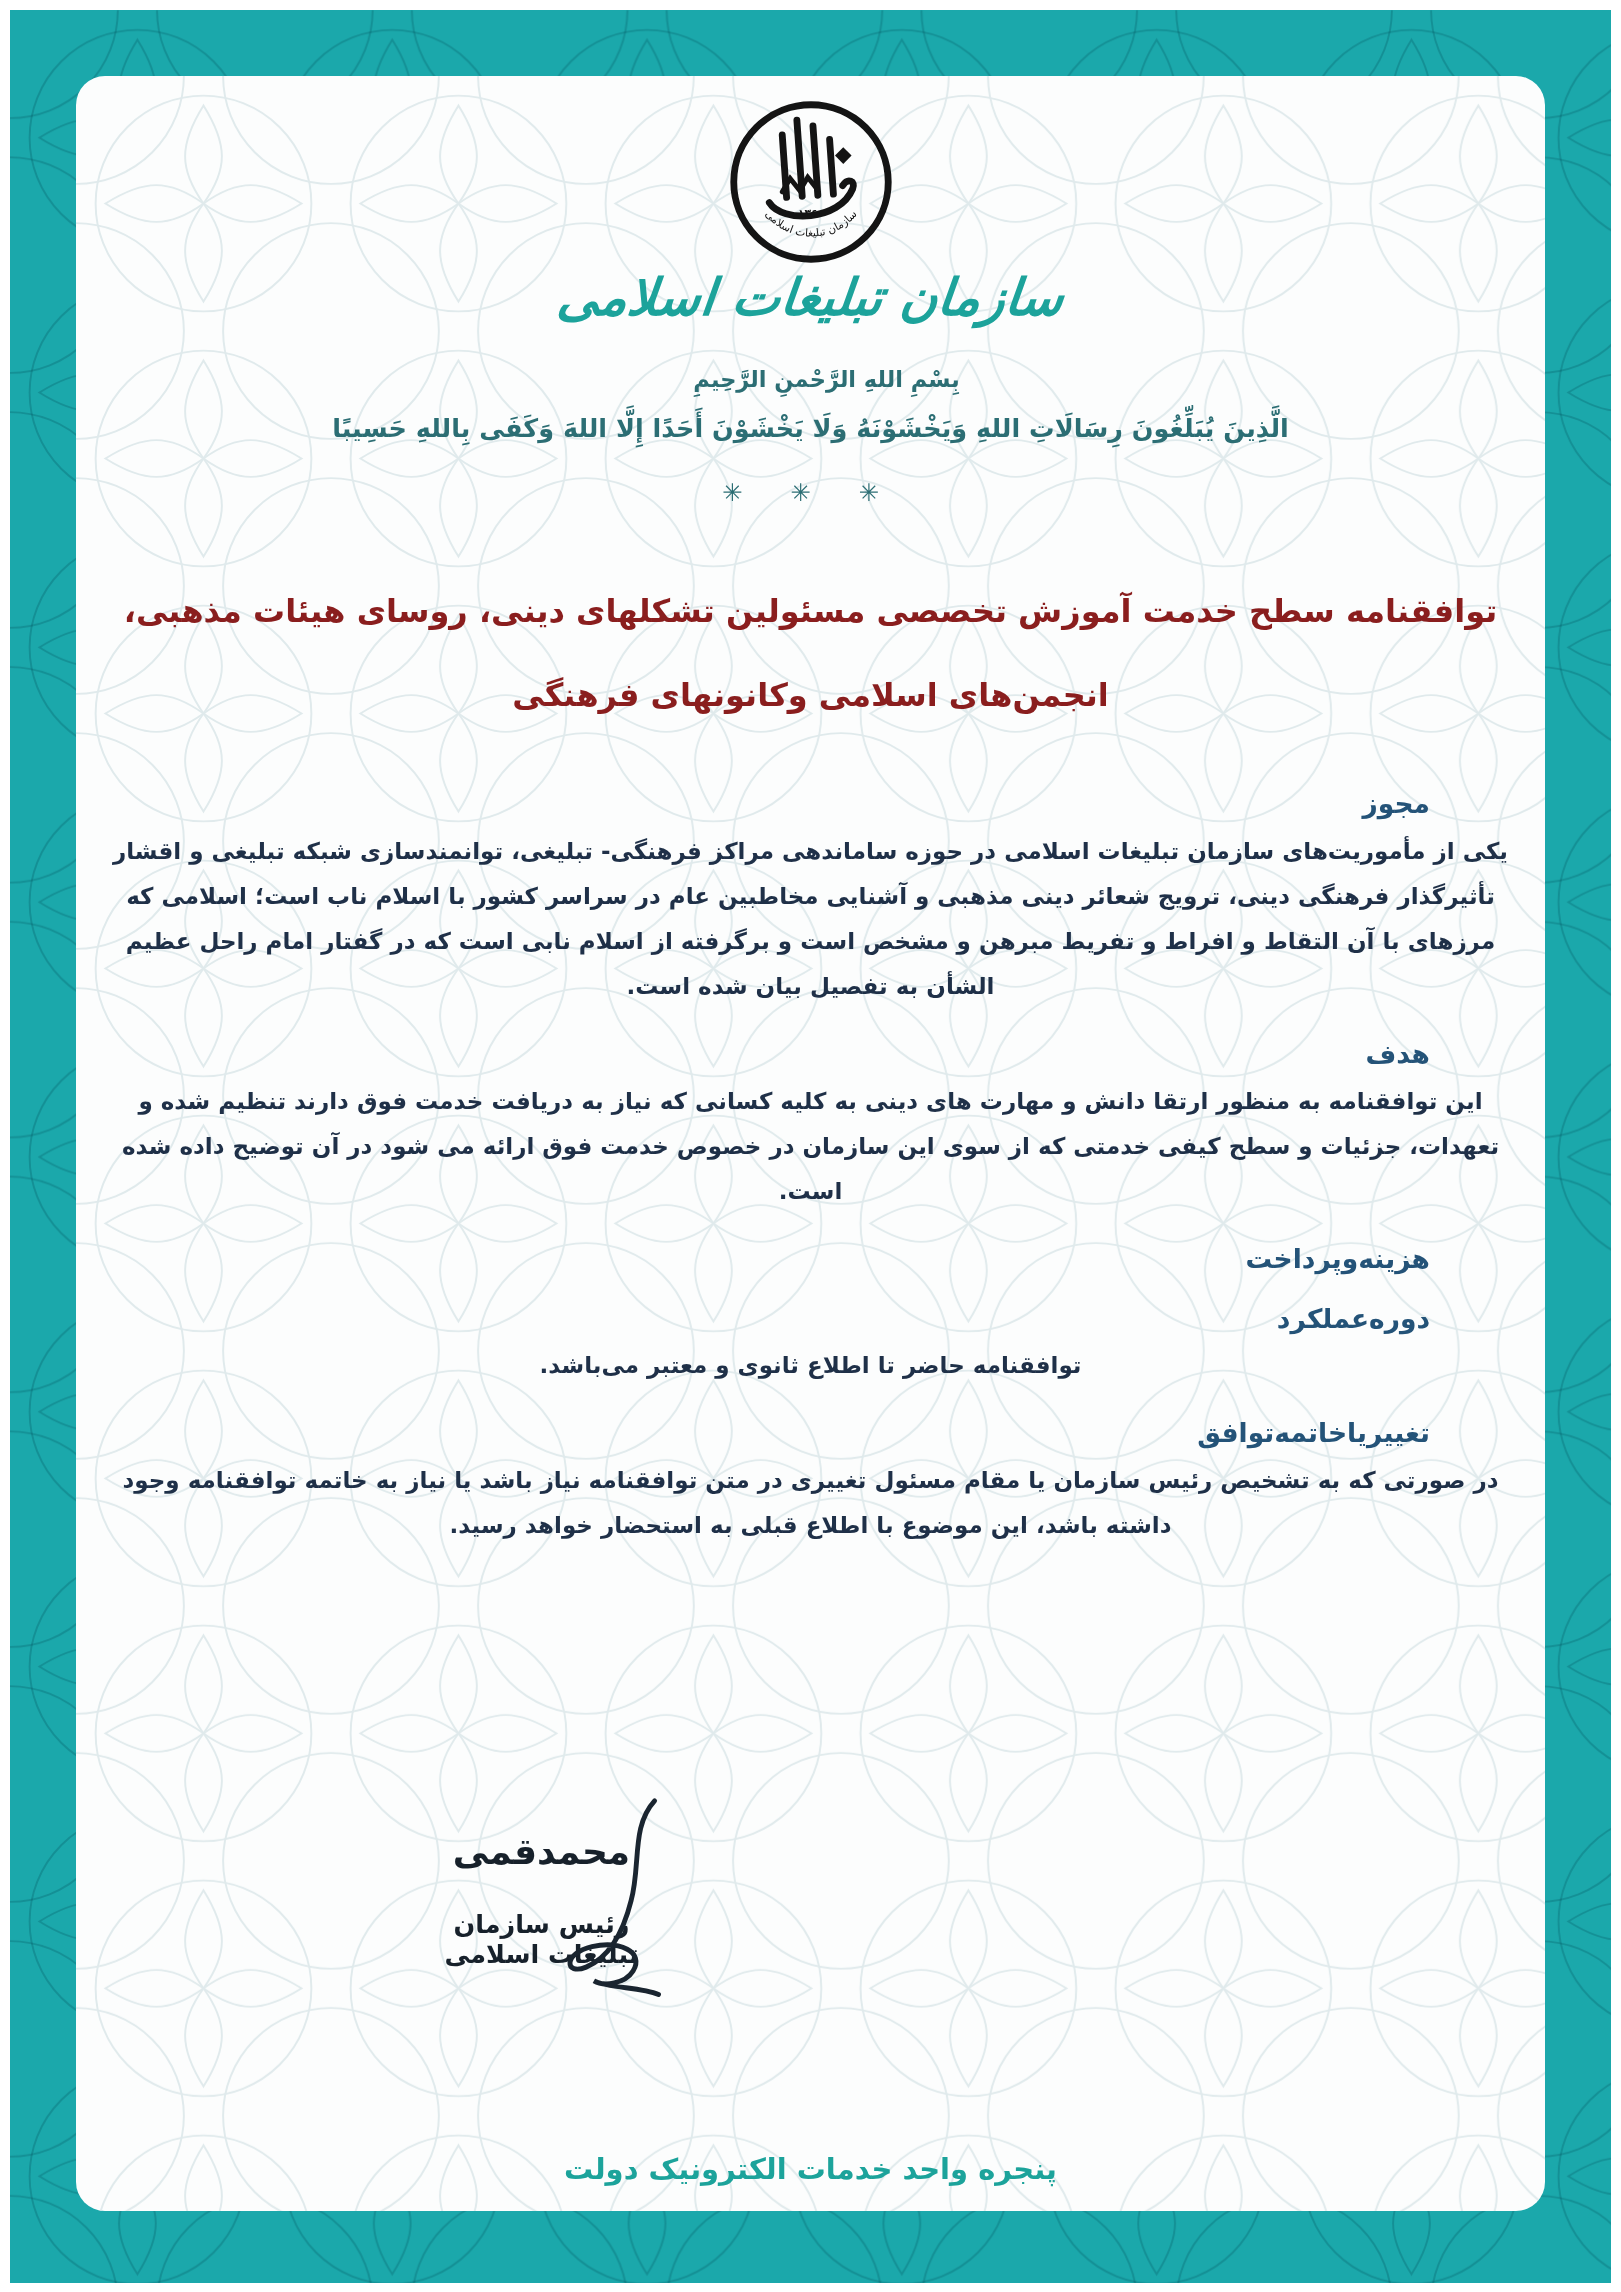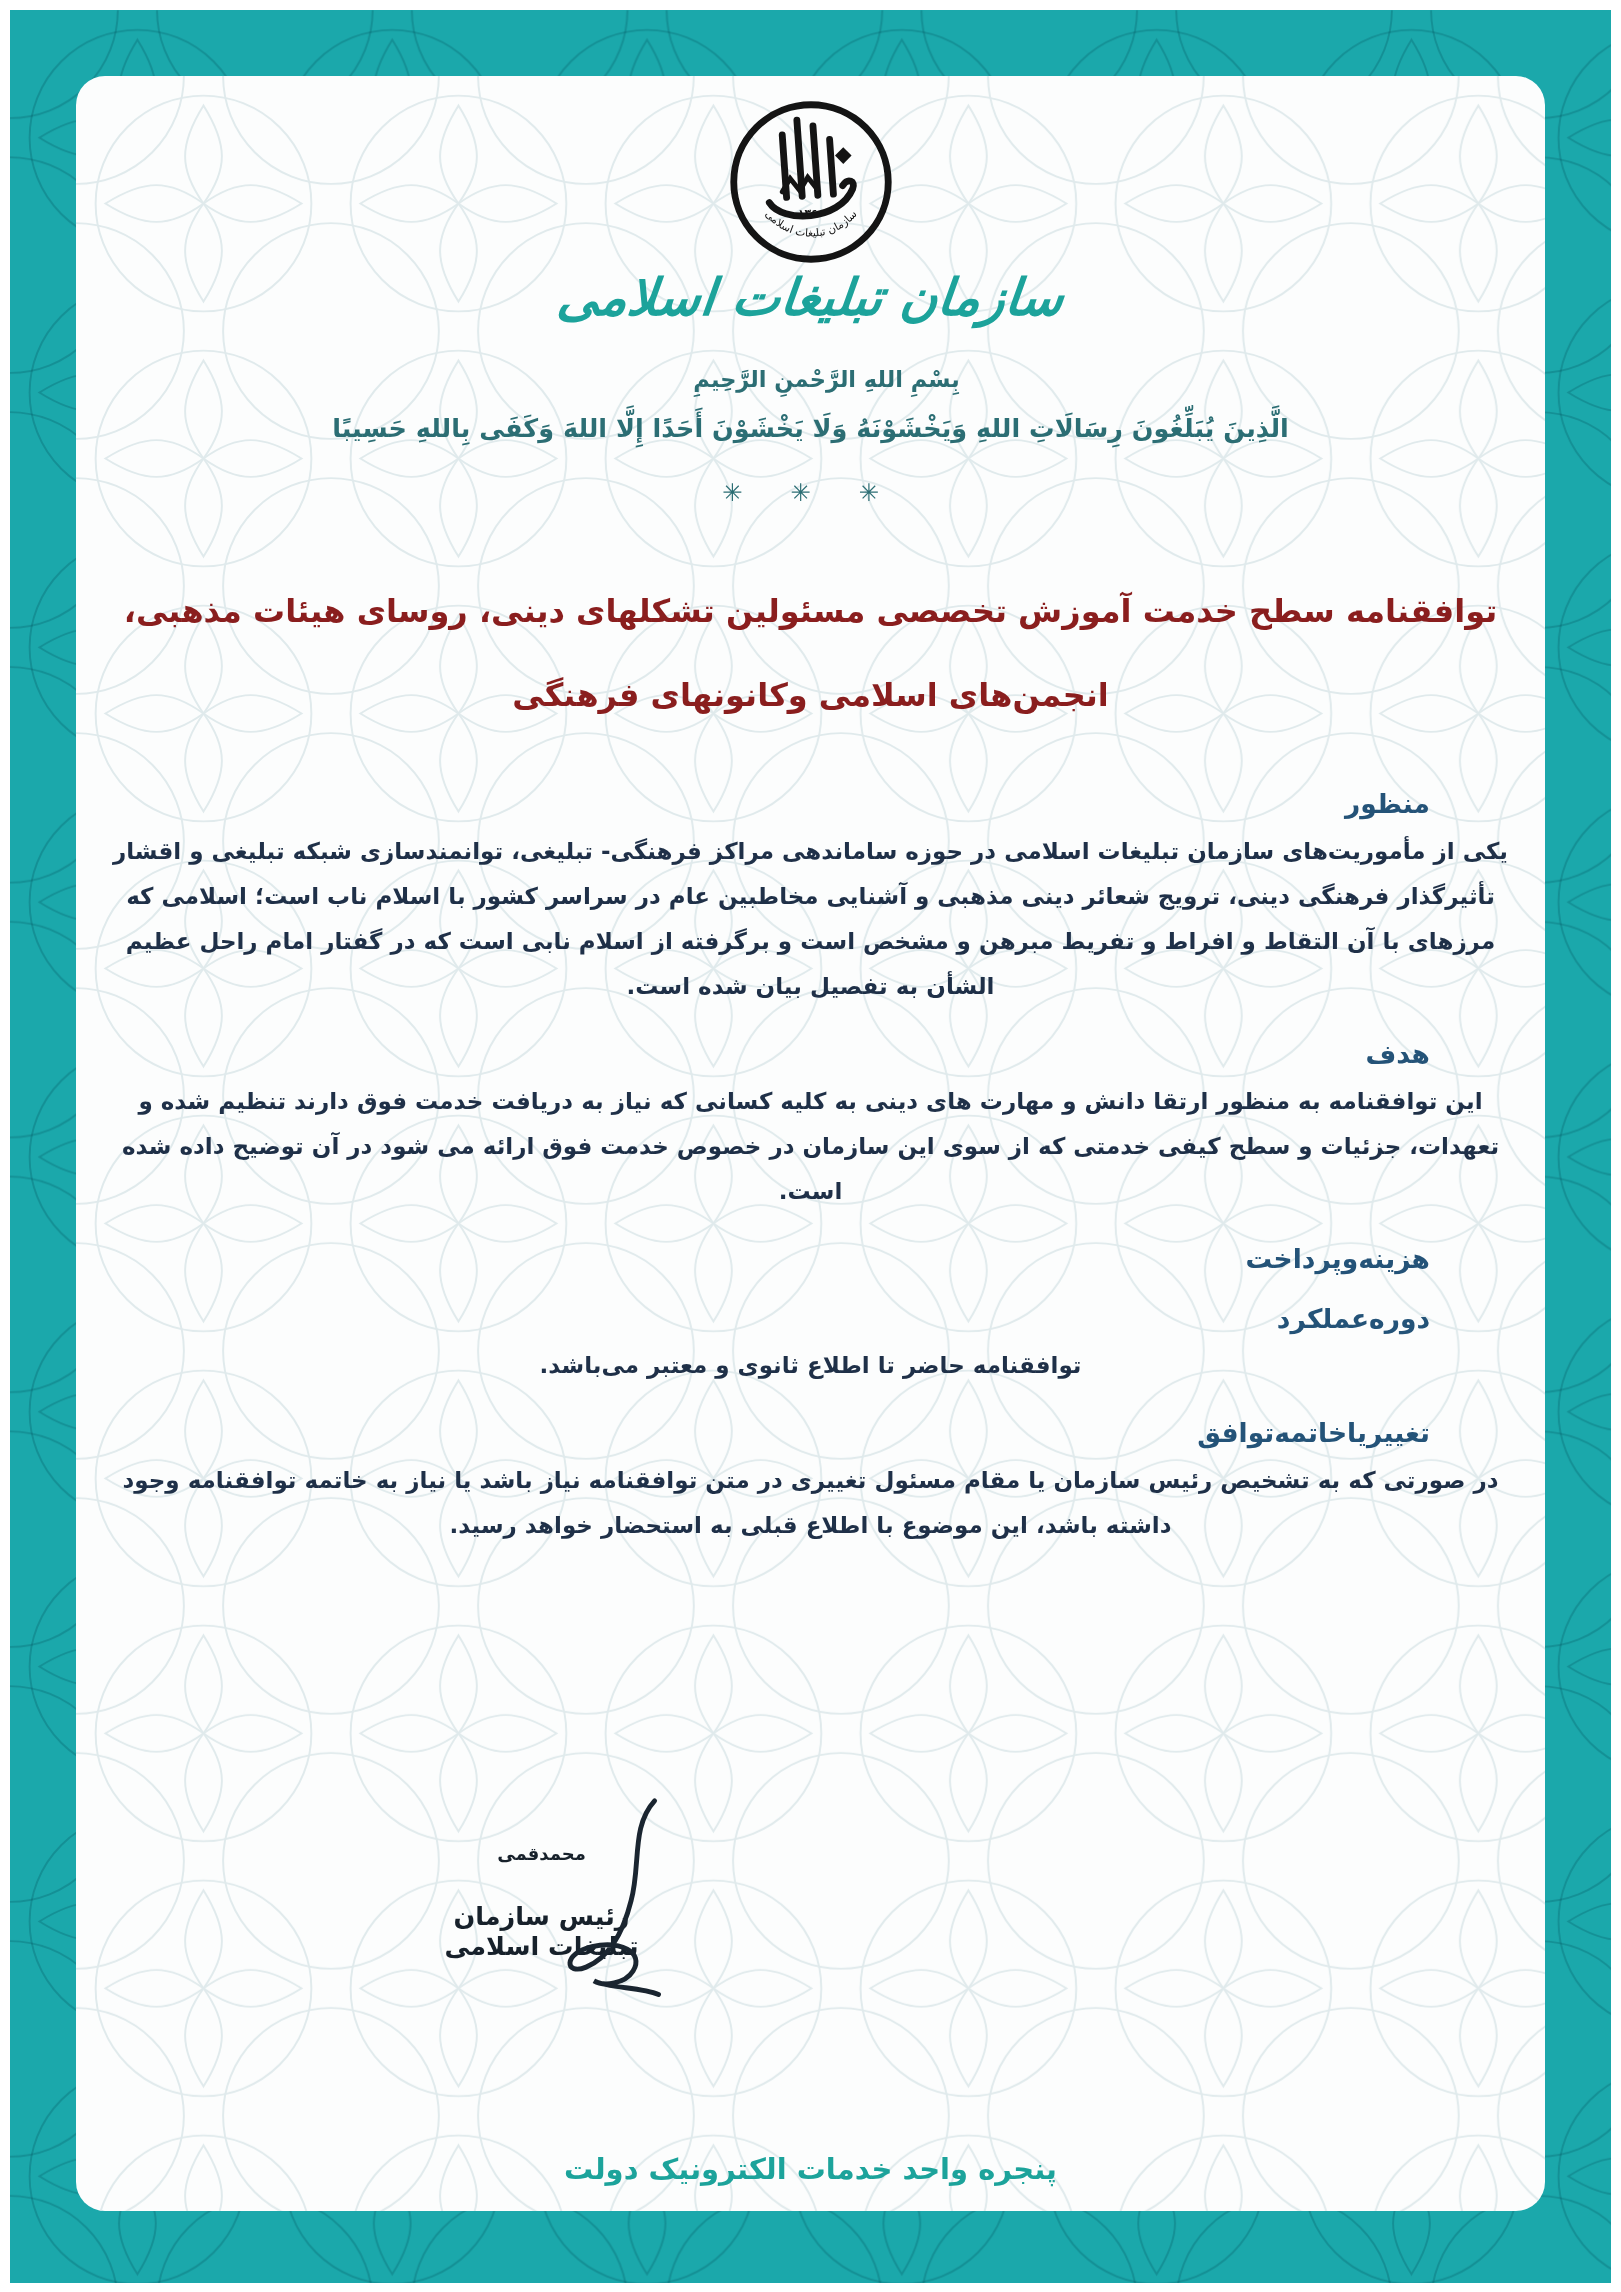--- a/index.html
+++ b/index.html
@@ -60,21 +60,21 @@
   .section .sec-body{
     margin:4px;font-size:23px;line-height:45px;font-weight:bold;color:#1F3048;
     text-align:center;
   }
 
   
   .signature{
     position:absolute;top:1751px;left:333px;width:265px;text-align:center;
     color:#17212B;
   }
-  .sig-name{font-size:18px;font-weight:bold;margin:16px 0 37px 0;}
+  .sig-name{font-size:36px;font-weight:bold;margin:4px 0 37px 0;}
   .sig-role{font-size:25.5px;font-weight:bold;margin:0;}
   .sig-stroke{position:absolute;top:1717px;left:459px;pointer-events:none;}
 
   
   .footer-banner{
     position:absolute;top:2076px;left:0;right:0;text-align:center;
     font-size:29px;font-weight:bold;color:#1CA39B;
   }
 </style>
 </head>
@@ -148,21 +148,21 @@
     <div class="bismillah">بِسْمِ اللهِ الرَّحْمنِ الرَّحِيمِ</div>
     <div class="verse">الَّذِينَ يُبَلِّغُونَ رِسَالَاتِ اللهِ وَيَخْشَوْنَهُ وَلَا يَخْشَوْنَ أَحَدًا إِلَّا اللهَ وَكَفَى بِاللهِ حَسِيبًا</div>
     <div class="ornament">✳ ✳ ✳</div>
 
     <div class="title-line l1">توافقنامه سطح خدمت آموزش تخصصی مسئولین تشکلهای دینی، روسای هیئات مذهبی،</div>
     <div class="title-line l2">انجمن‌های اسلامی وکانونهای فرهنگی</div>
 
     <div class="sections">
 
       <div class="section">
-        <h2 class="sec-heading">منظور</h2>
+        <h2 class="sec-heading">مجوز</h2>
         <p class="sec-body">یکی از مأموریت‌های سازمان تبلیغات اسلامی در حوزه ساماندهی مراکز فرهنگی- تبلیغی، توانمندسازی شبکه تبلیغی و اقشار تأثیرگذار فرهنگی دینی، ترویج شعائر دینی مذهبی و آشنایی مخاطبین عام در سراسر کشور با اسلام ناب است؛ اسلامی که مرزهای با آن التقاط و افراط و تفریط مبرهن و مشخص است و برگرفته از اسلام نابی است که در گفتار امام راحل عظیم الشأن به تفصیل بیان شده است.</p>
       </div>
 
       <div class="section">
         <h2 class="sec-heading">هدف</h2>
         <p class="sec-body">این توافقنامه به منظور ارتقا دانش و مهارت های دینی به کلیه کسانی که نیاز به دریافت خدمت فوق دارند تنظیم شده و تعهدات، جزئیات و سطح کیفی خدمتی که از سوی این سازمان در خصوص خدمت فوق ارائه می شود در آن توضیح داده شده است.</p>
       </div>
 
 
       <div class="section">

